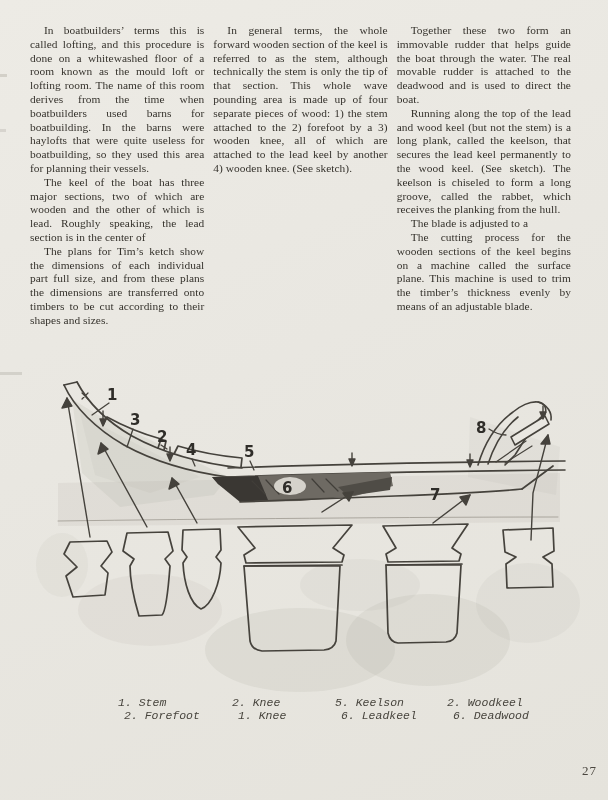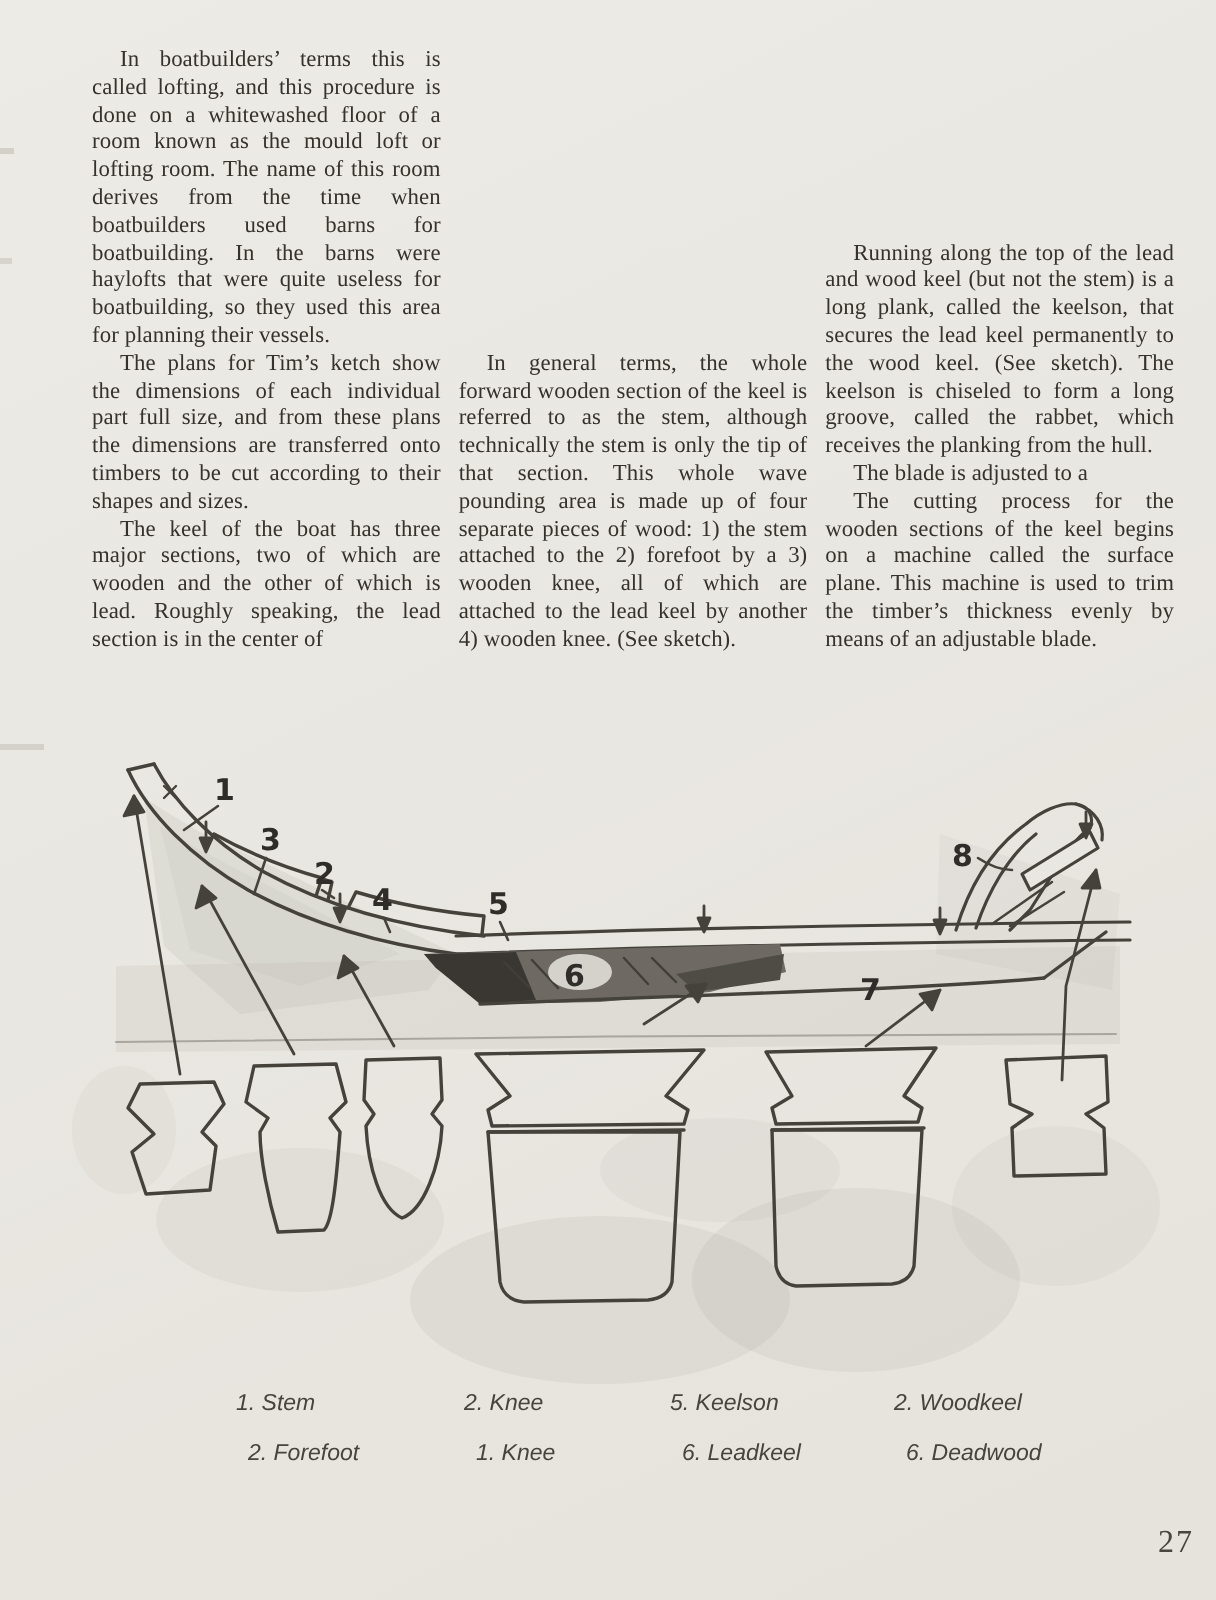--- a/index.html
+++ b/index.html
@@ -2,62 +2,63 @@
 <html><head>
 <meta charset="utf-8">
 <style>
   html,body{margin:0;padding:0;background:#555;}
   .page{
     position:relative;width:608px;height:800px;overflow:hidden;
     background:linear-gradient(155deg,#edebe5 0%,#e9e7e1 45%,#e5e3dc 100%);
     font-family:"Liberation Serif","DejaVu Serif",serif;color:#35322c;
   }
   .edge-mark{position:absolute;left:0;background:#b9b5ac;}
-  .article{position:absolute;top:24px;left:46px;width:541px;display:flex;gap:9px;align-items:flex-end;}
+  .article{position:absolute;top:24px;left:30px;width:541px;display:flex;gap:9px;}
   .col{flex:1 1 0;min-width:0;}
   .col p{
     margin:0;font-size:11.4px;line-height:13.8px;text-align:justify;
     text-indent:14px;letter-spacing:0.05px;color:#35322c;
   }
   .col p.cont{text-indent:0;}
   .sketch{position:absolute;top:355px;left:0;width:608px;height:345px;}
   .sk-num{
     font-family:"DejaVu Sans",sans-serif;font-weight:bold;font-size:15px;fill:#2f2d29;
   }
   .legend{
     position:absolute;top:696px;left:118px;width:440px;
-    display:grid;grid-template-columns:114px 103px 112px auto;row-gap:13px;
-    font-family:Liberation Sans, sans-serif;
+    display:grid;grid-template-columns:114px 103px 112px auto;
+    font-family:Liberation Mono, monospace;
     font-style:italic;font-size:11.5px;color:#47443d;
   }
   .legend .r2{padding-left:6px;}
   .page-number{
     position:absolute;top:763px;right:11px;
-    font-family:"Liberation Serif",serif;font-size:16px;color:#4a463f;letter-spacing:1px;
+    font-family:"Liberation Serif",serif;font-size:13px;color:#4a463f;letter-spacing:1px;
   }
 </style>
 </head>
 <body>
 
 <div class="page">
 
   <div class="edge-mark" style="top:74px;width:7px;height:3px;opacity:.5;"></div>
   <div class="edge-mark" style="top:129px;width:6px;height:3px;opacity:.4;"></div>
   <div class="edge-mark" style="top:372px;width:22px;height:3px;opacity:.45;"></div>
 
   <div class="article">
     <div class="col">
       <p>In boatbuilders’ terms this is called lofting, and this procedure is done on a whitewashed floor of a room known as the mould loft or lofting room. The name of this room derives from the time when boatbuilders used barns for boatbuilding. In the barns were haylofts that were quite useless for boatbuilding, so they used this area for planning their vessels.</p>
+      <p>The keel of the boat has three major sections, two of which are wooden and the other of which is lead. Roughly speaking, the lead section is in the center of</p>
       <p>The plans for Tim’s ketch show the dimensions of each individual part full size, and from these plans the dimensions are transferred onto timbers to be cut according to their shapes and sizes.</p>
-      <p>The keel of the boat has three major sections, two of which are wooden and the other of which is lead. Roughly speaking, the lead section is in the center of</p>
     </div>
     <div class="col">
       <p>In general terms, the whole forward wooden section of the keel is referred to as the stem, although technically the stem is only the tip of that section. This whole wave pounding area is made up of four separate pieces of wood: 1) the stem attached to the 2) forefoot by a 3) wooden knee, all of which are attached to the lead keel by another 4) wooden knee. (See sketch).</p>
     </div>
     <div class="col">
+      <p>Together these two form an immovable rudder that helps guide the boat through the water. The real movable rudder is attached to the deadwood and is used to direct the boat.</p>
       <p>Running along the top of the lead and wood keel (but not the stem) is a long plank, called the keelson, that secures the lead keel permanently to the wood keel. (See sketch). The keelson is chiseled to form a long groove, called the rabbet, which receives the planking from the hull.</p>
       <p>The blade is adjusted to a</p>
       <p>The cutting process for the wooden sections of the keel begins on a machine called the surface plane. This machine is used to trim the timber’s thickness evenly by means of an adjustable blade.</p>
     </div>
   </div>
 
   <svg class="sketch" viewBox="0 0 608 345" stroke-linecap="round" stroke-linejoin="round">
 
     <g fill="#aaa69e" stroke="none">
       <polygon points="72,44 98,60 228,122 214,140 120,152 82,118" opacity="0.16"></polygon>

